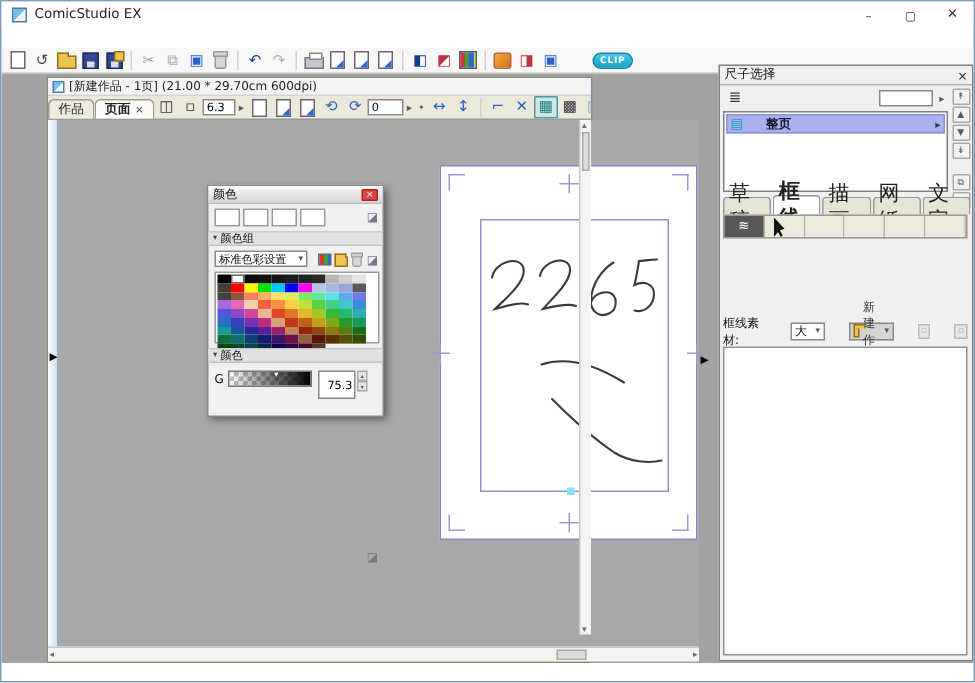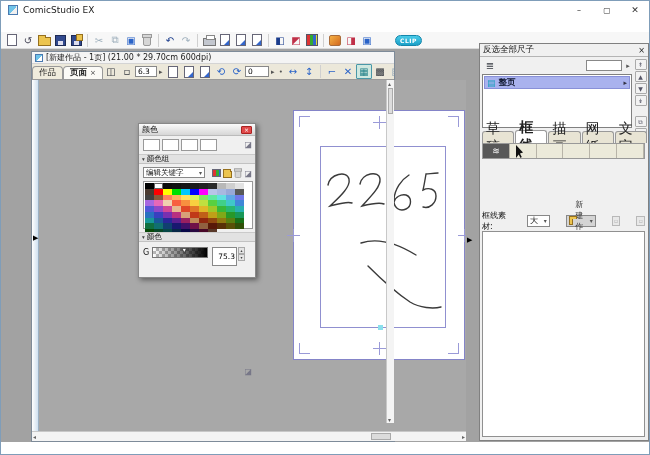--- a/index.html
+++ b/index.html
@@ -96,21 +96,21 @@
   #ptitle span:first-child { font-size:8.5px; }
   #pclose { margin-left:auto; font-size:8px; color:#222; }
   #prow { position:absolute; left:2px; top:15px; right:16px; height:13px; display:flex; align-items:center; gap:2px; }
   #prow .spacer { flex:1; }
   #rightcol { position:absolute; right:1px; top:15px; width:13px; display:flex; flex-direction:column; gap:1px; align-items:center; }
   .navbtn { width:12px; height:11px; background:#f2f2f2; border:1px solid #aaa; border-radius:1px; font-size:6px; color:#556; display:flex; align-items:center; justify-content:center; }
   .navgap { height:8px; }
   #plist { position:absolute; left:2px; top:30px; right:16px; height:54px; background:#fff; border:1px solid #808080; padding:1px; }
   #selrow { height:13px; background:#a9b2ee; border:1px solid #8890d8; display:flex; align-items:center; gap:3px; padding:0 2px; }
   #selrow .pgico { font-size:9px; color:#1fa0c0; }
-  #selrow .lbl { font-size:8.5px; font-weight:bold; color:#101830; }
+  #selrow .lbl { font-size:8.5px; font-weight:bold; color:#101830;margin-left:12px; }
   #selrow .arr { margin-left:auto; font-size:7px; color:#334; }
   #ptabs { position:absolute; left:2px; top:86px; display:flex; align-items:flex-end; }
   .atab { height:12px; padding:0 3px; font-size:14px; background:#e8e4d4; border:1px solid #999; border-bottom:none; border-radius:3px 3px 0 0; margin-right:1px; color:#222; display:flex; align-items:center; }
   .atab.active { background:#fff; font-weight:bold; height:13px; }
   #pstrip { position:absolute; left:2px; top:99px; right:3px; height:16px; background:#dcd8cc; border:1px solid #999; display:flex; }
   .scell { width:27px; height:100%; border-right:1px solid #b8b4a8; background:#eceada; display:flex; align-items:center; justify-content:center; font-size:9px; color:#fff; }
   .scell.selected { background:#585858; }
   #pcursor { position:absolute; left:36px; top:101px; width:9px; height:13px; background:#111; clip-path:polygon(0 0,0 100%,30% 74%,50% 100%,64% 92%,44% 66%,78% 58%); }
   #pgrid { position:absolute; left:2px; top:115px; right:3px; border-top:1px solid #a0a0a0; border-left:1px solid #a0a0a0; display:grid; grid-template-columns:1fr 1fr 1fr; }
   .kcell { height:13px; background:#fff; border-right:1px solid #a0a0a0; border-bottom:1px solid #a0a0a0; font-size:8px; display:flex; align-items:center; justify-content:center; color:#111; overflow:hidden; white-space:nowrap; }
@@ -313,21 +313,21 @@
         <span id="hthumb"></span>
         <span class="sarrow" style="right:1px; top:1px;">▸</span>
       </div>
     </div>
 
     <span class="handle" style="left:466px; top:188px;">▶</span>
   </div>
 
   <div id="assistant">
     <div id="ptitle">
-      <span>反选全部尺子</span>
+      <span>尺子选择</span>
       <span id="pclose">×</span>
     </div>
     <div id="prow">
       <span class="ti dark">≣</span>
       <span class="spacer"></span>
       <input class="vinput" style="width: 36px;">
       <span class="ti sm">▸</span>
     </div>
     <div id="rightcol">
       <span class="navbtn">↟</span>
@@ -388,21 +388,21 @@
       <span class="dswatch"></span>
       <span class="dswatch"></span>
       <span class="dswatch"></span>
     </div>
     <span id="dmenu1" class="pmenu">◪</span>
     <div class="dheader" id="dh1">
       <span class="hv">▾</span>
       <span>颜色组</span>
     </div>
     <div id="dcombo">
-      <span>编辑关键字</span>
+      <span>标准色彩设置</span>
       <span class="ca">▾</span>
     </div>
     <div id="dcicons">
       <span class="sh-rgb"></span>
       <span class="sh-folder smf"></span>
       <span class="sh-trash" style="transform:scale(.8)"></span>
       <span class="pmenu">◪</span>
     </div>
     <div id="dpal">
         <span class="pcell" style="background: rgb(0, 0, 0);"></span>

